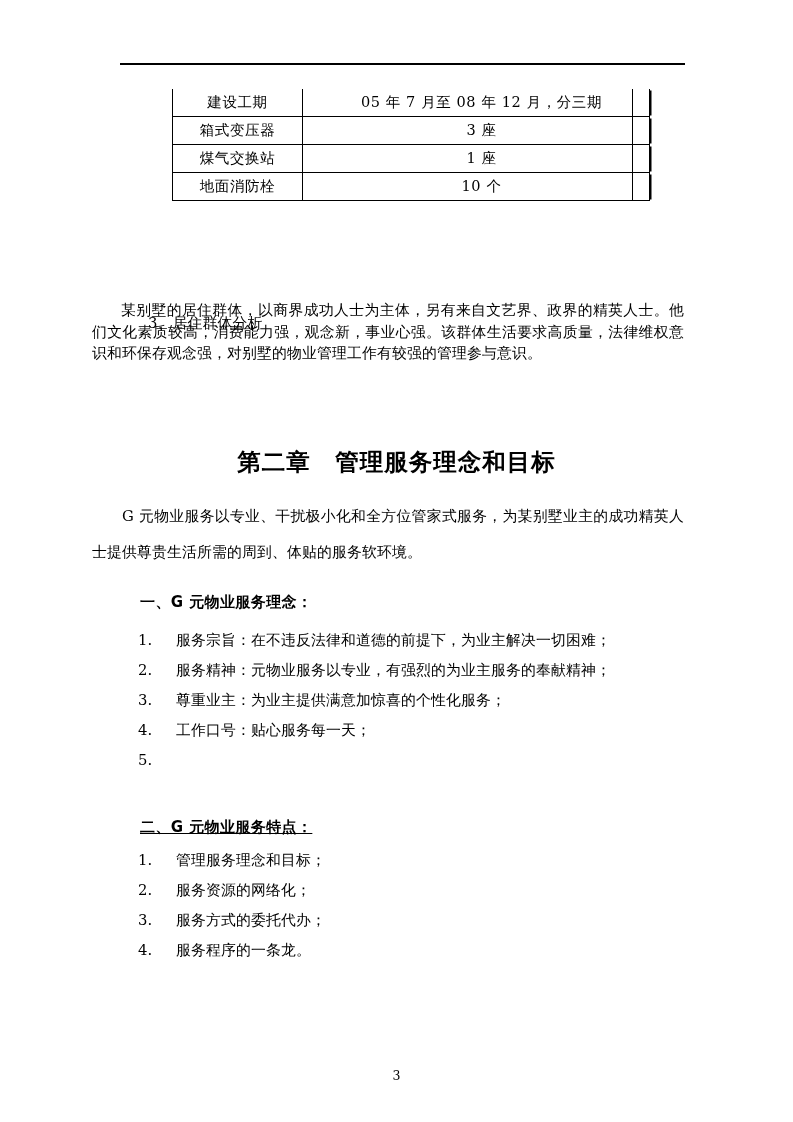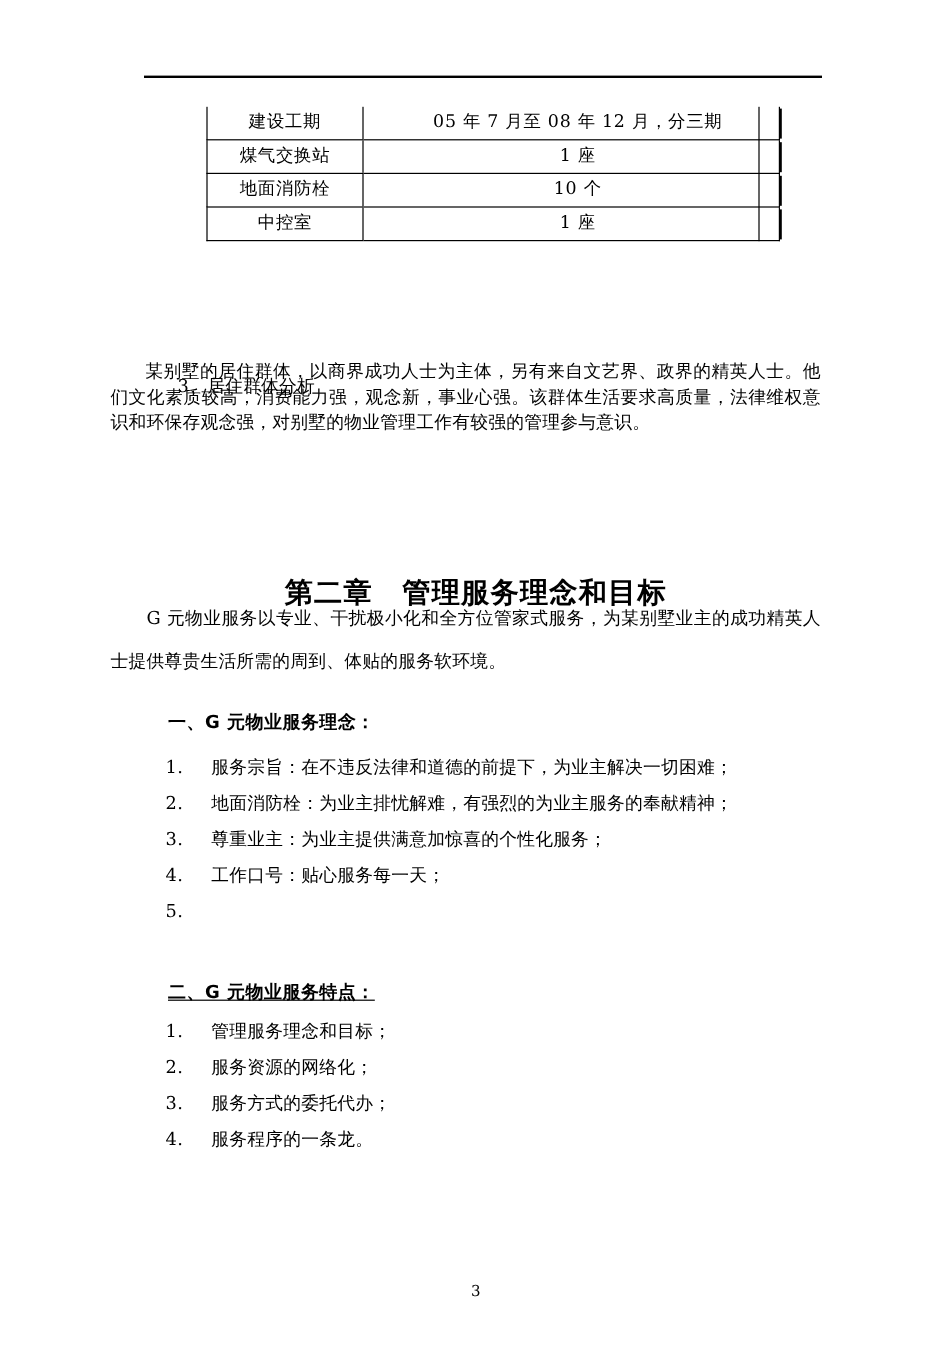--- a/index.html
+++ b/index.html
@@ -108,21 +108,20 @@
   .chapter-heading {
     position: absolute;
     left: 0;
     top: 446px;
     width: 793px;
     text-align: center;
     font-family: "DejaVu Sans", "Liberation Sans", sans-serif;
     font-weight: bold;
     font-size: 23.5px;
     letter-spacing: 1px;
-    margin-top: 32px;
   }
 
   #chapter-para {
     left: 92px;
     top: 498px;
     width: 592px;
     text-indent: 30px;
     line-height: 36px;
     font-size: 14.8px;
   }
@@ -188,49 +187,49 @@
   <div class="header-rule"></div>
 
   <div class="spec-table-wrap">
     <table class="spec-table">
       <tbody>
           <tr>
             <td class="c-label">建设工期</td>
             <td class="c-value">05 年 7 月至 08 年 12 月，分三期</td>
           </tr>
           <tr>
+            <td class="c-label">箱式变压器</td>
+            <td class="c-value">3 座</td>
+          </tr>
+          <tr>
             <td class="c-label">煤气交换站</td>
             <td class="c-value">1 座</td>
           </tr>
           <tr>
             <td class="c-label">地面消防栓</td>
             <td class="c-value">10 个</td>
-          </tr>
-          <tr>
-            <td class="c-label">中控室</td>
-            <td class="c-value">1 座</td>
           </tr>
         </tbody>
     </table>
     <div class="dbl-right"></div>
   </div>
 
   <div class="para" id="sec3-title">3、居住群体分析</div>
 
   <div class="para" id="sec3-body">某别墅的居住群体，以商界成功人士为主体，另有来自文艺界、政界的精英人士。他们文化素质较高，消费能力强，观念新，事业心强。该群体生活要求高质量，法律维权意识和环保存观念强，对别墅的物业管理工作有较强的管理参与意识。</div>
 
   <div class="chapter-heading">第二章　管理服务理念和目标</div>
 
   <div class="para" id="chapter-para">G 元物业服务以专业、干扰极小化和全方位管家式服务，为某别墅业主的成功精英人士提供尊贵生活所需的周到、体贴的服务软环境。</div>
 
   <div class="sub-heading" id="sub-heading-1">一、G 元物业服务理念：</div>
 
   <ul class="num-list" id="list-1">
       <li><span class="li-num">1.</span><span class="li-text">服务宗旨：在不违反法律和道德的前提下，为业主解决一切困难；</span></li>
-      <li><span class="li-num">2.</span><span class="li-text">地面消防栓：为业主排忧解难，有强烈的为业主服务的奉献精神；</span></li>
+      <li><span class="li-num">2.</span><span class="li-text">服务精神：元物业服务以专业，有强烈的为业主服务的奉献精神；</span></li>
       <li><span class="li-num">3.</span><span class="li-text">尊重业主：为业主提供满意加惊喜的个性化服务；</span></li>
       <li><span class="li-num">4.</span><span class="li-text">工作口号：贴心服务每一天；</span></li>
       <li><span class="li-num">5.</span></li>
     </ul>
 
   <div class="sub-heading" id="sub-heading-2">二、G 元物业服务特点：</div>
 
   <ul class="num-list" id="list-2">
       <li><span class="li-num">1.</span><span class="li-text">管理服务理念和目标；</span></li>
       <li><span class="li-num">2.</span><span class="li-text">服务资源的网络化；</span></li>

